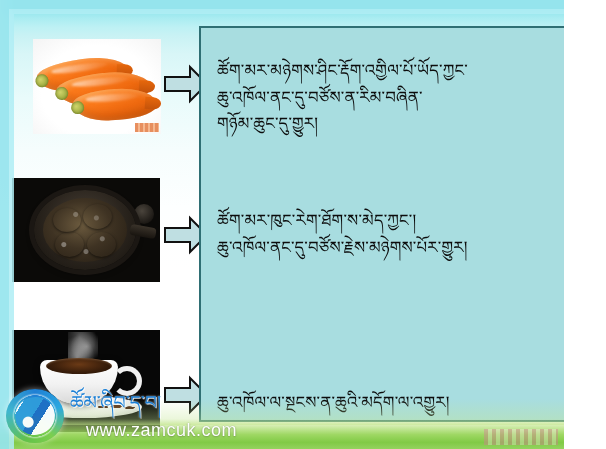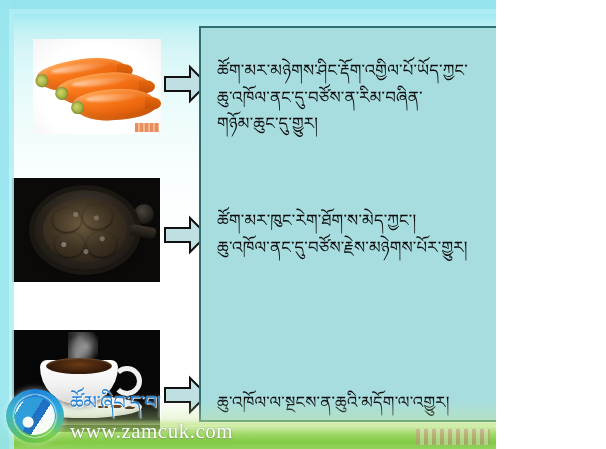--- a/index.html
+++ b/index.html
@@ -4,21 +4,21 @@
 <style>
   html,body{margin:0;padding:0;}
   body{
     width:606px;height:449px;overflow:hidden;
     font-family:"DejaVu Sans","Liberation Sans",sans-serif;
     background:#ffffff;
   }
 
   
   .slide{
-    position:relative;width:496px;height:449px;overflow:hidden;
+    position:relative;width:564px;height:449px;overflow:hidden;
     background:
       linear-gradient(180deg,#8fe4ec 0%,#8fe4ec 2%,#a9ecf1 4%,#bdf1f4 6%,#c9f2f4 8%,#d8f6f7 12%,#e9fbfb 22%,#f6fdfd 34%,#fdffff 46%,#ffffff 60%,#ffffff 100%);
   }
   
   .frame-band{
     position:absolute;left:0;top:0;width:606px;height:449px;
     box-sizing:border-box;
     border-left:9px solid rgba(150,229,238,.92);
     border-top:9px solid rgba(150,229,238,.92);
     border-right:9px solid rgba(150,229,238,.55);
@@ -218,23 +218,23 @@
     opacity:.95;
   }
   .wm-tib{
     position:absolute;left:66px;top:8px;
     font-size:19px;line-height:1;color:#1a7fd6;
     text-shadow:0 0 2px rgba(255,255,255,.95),1px 1px 0 rgba(255,255,255,.8);
     font-family:Liberation Sans, sans-serif;
     white-space:nowrap;
   }
   .wm-url{
-    position:absolute;left:66px;top:36px;
-    font-size:21px;line-height:1;color:#ffffff;
-    font-family:Liberation Serif, serif;letter-spacing:.5px;
+    position:absolute;left:82px;top:36px;
+    font-size:18px;line-height:1;color:#ffffff;
+    font-family:Liberation Sans, sans-serif;letter-spacing:.5px;
     text-shadow:0 1px 2px rgba(90,120,60,.55),0 0 1px rgba(120,150,90,.8);
     white-space:nowrap;
   }
   .wm-corner{
     position:absolute;right:6px;bottom:4px;width:74px;height:16px;
     background:repeating-linear-gradient(90deg,rgba(214,120,150,.75) 0 4px,rgba(255,230,238,.6) 4px 8px);
     opacity:.55;filter:blur(.4px);
   }
 </style>
 </head>

